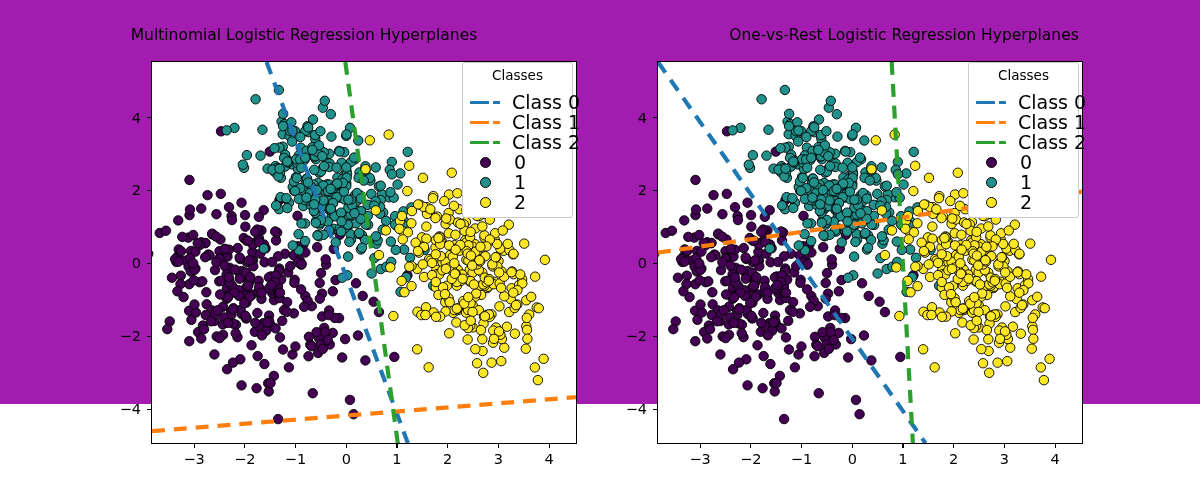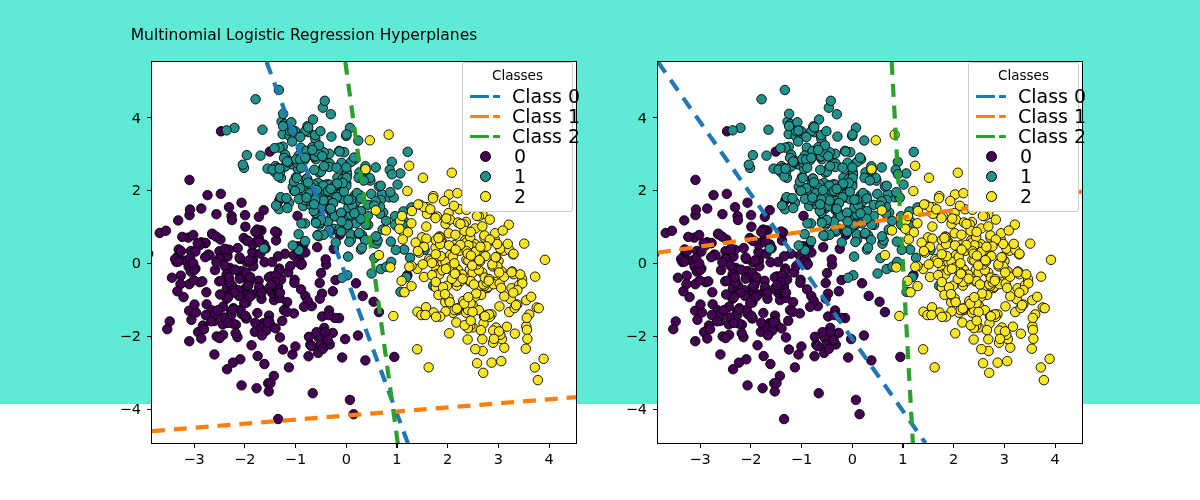--- a/index.html
+++ b/index.html
@@ -1,29 +1,29 @@
 <!DOCTYPE html>
 <html><head>
 <meta charset="utf-8">
 <style>
   html,body{margin:0;padding:0;background:#ffffff;}
   body{width:1200px;height:500px;font-family:"DejaVu Sans","Liberation Sans",sans-serif;overflow:hidden;}
-  #figure{position:relative;width:1200px;height:404px;background:#5eead4;}
+  #figure{position:relative;width:1200px;height:404px;background:#a21caf;}
   .panel{position:absolute;top:0;height:500px;}
   .axes-title{position:absolute;left:0;right:0;text-align:center;font-size:15.5px;color:#000000;white-space:nowrap;}
   .axes-frame{position:absolute;border:1.1px solid #000000;box-sizing:border-box;background:#ffffff;overflow:hidden;}
   .plot-canvas{position:absolute;inset:0;}
   .tick-mark{position:absolute;background:#000000;}
   .xtick-mark{width:1.1px;height:4px;}
   .ytick-mark{height:1.1px;width:4px;}
   .xtick-label{position:absolute;font-size:14.5px;color:#000000;transform:translateX(-50%);white-space:nowrap;}
   .ytick-label{position:absolute;font-size:14.5px;color:#000000;transform:translateY(-50%);text-align:right;white-space:nowrap;}
   .legend-box{position:absolute;background:#ffffff;border:1px solid #cccccc;border-radius:3px;
               box-sizing:border-box;padding:4px 7px 5px 7px;}
-  .legend-title{font-size:13.5px;color:#000000;text-align:center;margin:1px 0 3px 0;line-height:15px;}
+  .legend-title{font-size:13.5px;color:#000000;text-align:center;margin:1px 0 9px 0;line-height:15px;}
   .legend-row{display:flex;align-items:center;height:20px;}
   .legend-key{width:36px;height:14px;position:relative;flex:0 0 36px;margin-right:6px;}
   .legend-dash{position:absolute;top:5.5px;height:3.6px;border-radius:0.5px;}
   .legend-dash.a{left:0px;width:19px;}
   .legend-dash.b{left:23px;width:7px;}
   .legend-marker{position:absolute;top:2px;left:10px;width:11px;height:11px;border-radius:50%;
                  border:0.8px solid #000000;box-sizing:border-box;}
   .legend-label{font-size:19px;color:#000000;line-height:15px;white-space:nowrap;}
   .legend-label.num{padding-left:2px;}
 </style>
@@ -1011,20 +1011,21 @@
         <div class="legend-row">
           <span class="legend-key">
             <span class="legend-marker" style="background: rgb(253, 231, 37);"></span>
           </span>
           <span class="legend-label num">2</span>
         </div>
       </div>
   </div>
 
   <div class="panel" id="panel-1" style="left:600px;width:600px;">
+    <div class="axes-title" style="top:26px;left:30px;right:22px;">One-vs-Rest Logistic Regression Hyperplanes</div>
     <div class="axes-frame" id="frame-1" style="left:57px;top:61px;width:426px;height:383px;">
       <svg class="plot-canvas" id="canvas-1" viewBox="0 0 426 383" preserveAspectRatio="none">
           <g>
             <circle cx="187.98" cy="257.30" r="4.75" fill="#440154" stroke="#000000" stroke-width="0.9"></circle>
             <circle cx="119.43" cy="215.44" r="4.75" fill="#440154" stroke="#000000" stroke-width="0.9"></circle>
             <circle cx="100.87" cy="233.61" r="4.75" fill="#440154" stroke="#000000" stroke-width="0.9"></circle>
             <circle cx="26.10" cy="194.98" r="4.75" fill="#440154" stroke="#000000" stroke-width="0.9"></circle>
             <circle cx="37.44" cy="223.28" r="4.75" fill="#440154" stroke="#000000" stroke-width="0.9"></circle>
             <circle cx="79.49" cy="250.59" r="4.75" fill="#440154" stroke="#000000" stroke-width="0.9"></circle>
             <circle cx="101.48" cy="199.47" r="4.75" fill="#440154" stroke="#000000" stroke-width="0.9"></circle>

